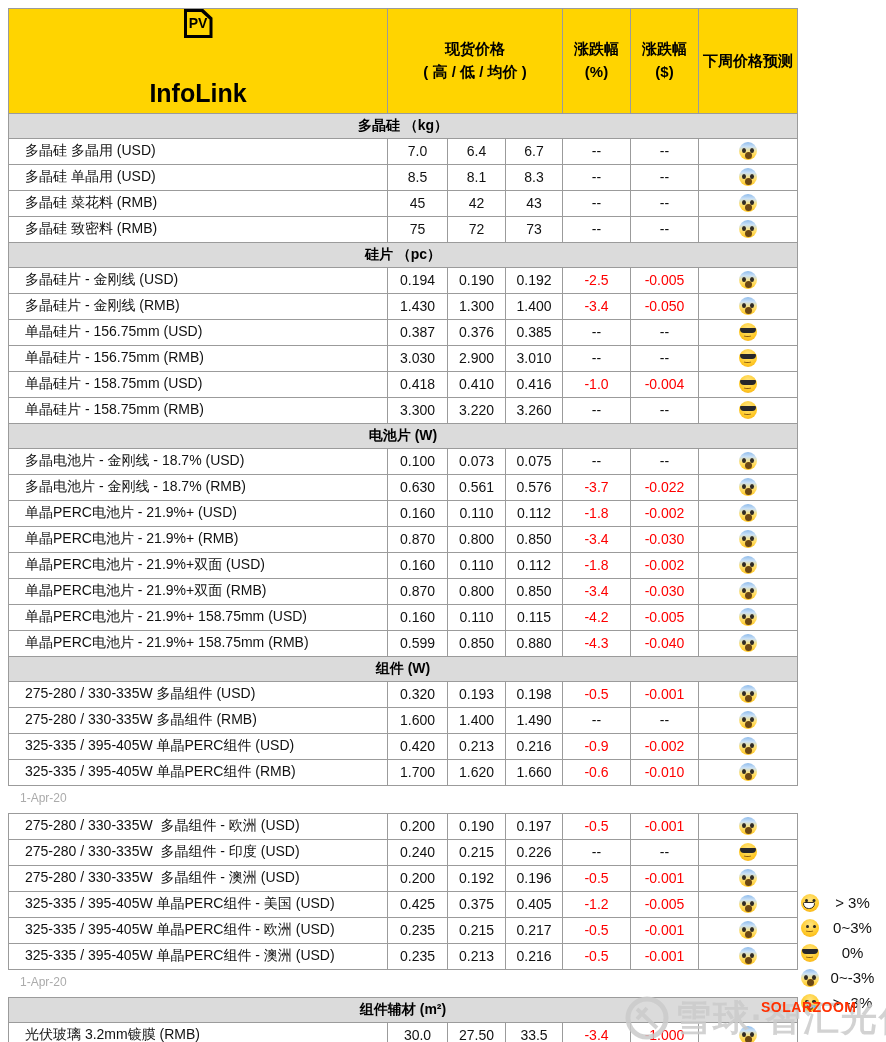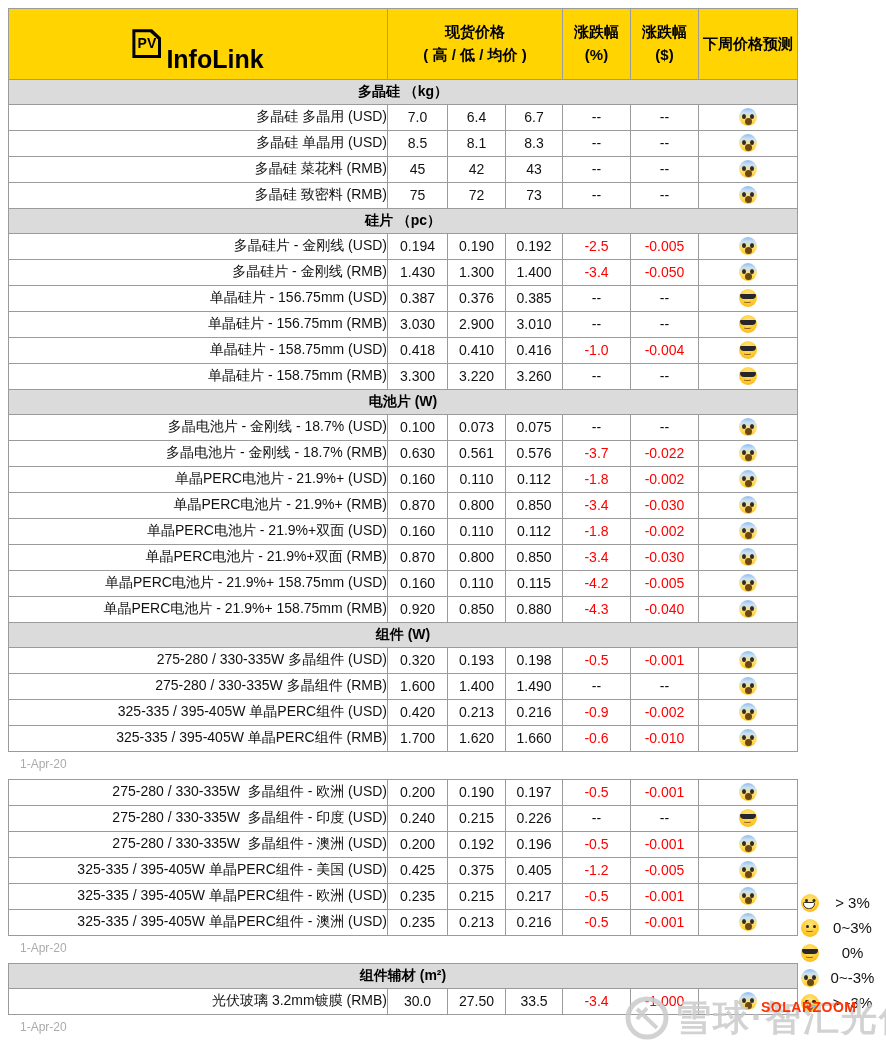--- a/index.html
+++ b/index.html
@@ -20,28 +20,28 @@
   .price-table td,.price-table th{border:1px solid var(--border-gray);overflow:hidden;padding:0;}
   thead th{
     background:var(--yellow);height:47px;font-size:15px;font-weight:bold;
     text-align:center;line-height:1.5;color:#000;
   }
   .section-row td{
     background:var(--section-gray);font-weight:bold;text-align:center;
     height:24px;font-size:14px;color:#000;
   }
   .data-row td{height:25px;font-size:14px;background:#fff;}
-  td.name{text-align:right;padding-left:10px;white-space:pre;}
+  td.name{text-align:left;padding-left:16px;white-space:pre;}
   td.num{text-align:center;}
   td.num.neg{color:var(--neg-red);}
   td.fc{text-align:center;}
   .date{color:var(--date-gray);font-size:12px;margin:5px 0 8px 12px;height:14px;line-height:14px;}
 
   
-  .logo{display:inline-flex;align-items:center;gap:5px;}
+  .logo{display:inline-flex;align-items:center;gap:5px;flex-direction:column;}
   .pv-badge{
     position:relative;width:29px;height:29px;display:inline-flex;
     align-items:center;justify-content:center;background:#000;
     clip-path:polygon(0 0,68% 0,100% 30%,100% 100%,0 100%);
   }
   .pv-badge i{
     position:absolute;left:3px;top:3px;right:3px;bottom:3px;background:var(--yellow);
     clip-path:polygon(0 0,64% 0,100% 33%,100% 100%,0 100%);
   }
   .pv-badge b{position:relative;font-size:14px;z-index:1;}
@@ -306,21 +306,21 @@
     <td class="num">0.160</td>
     <td class="num">0.110</td>
     <td class="num">0.115</td>
     <td class="num neg">-4.2</td>
     <td class="num neg">-0.005</td>
     <td class="fc"><span class="emo emo-scream" title="😱"></span></td>
   </tr>
 
   <tr class="data-row">
     <td class="name">单晶PERC电池片 - 21.9%+ 158.75mm (RMB)</td>
-    <td class="num">0.920</td>
+    <td class="num">0.599</td>
     <td class="num">0.850</td>
     <td class="num">0.880</td>
     <td class="num neg">-4.3</td>
     <td class="num neg">-0.040</td>
     <td class="fc"><span class="emo emo-scream" title="😱"></span></td>
   </tr>
 
   <tr class="section-row">
     <td colspan="7">组件 (W)</td>
   </tr>

